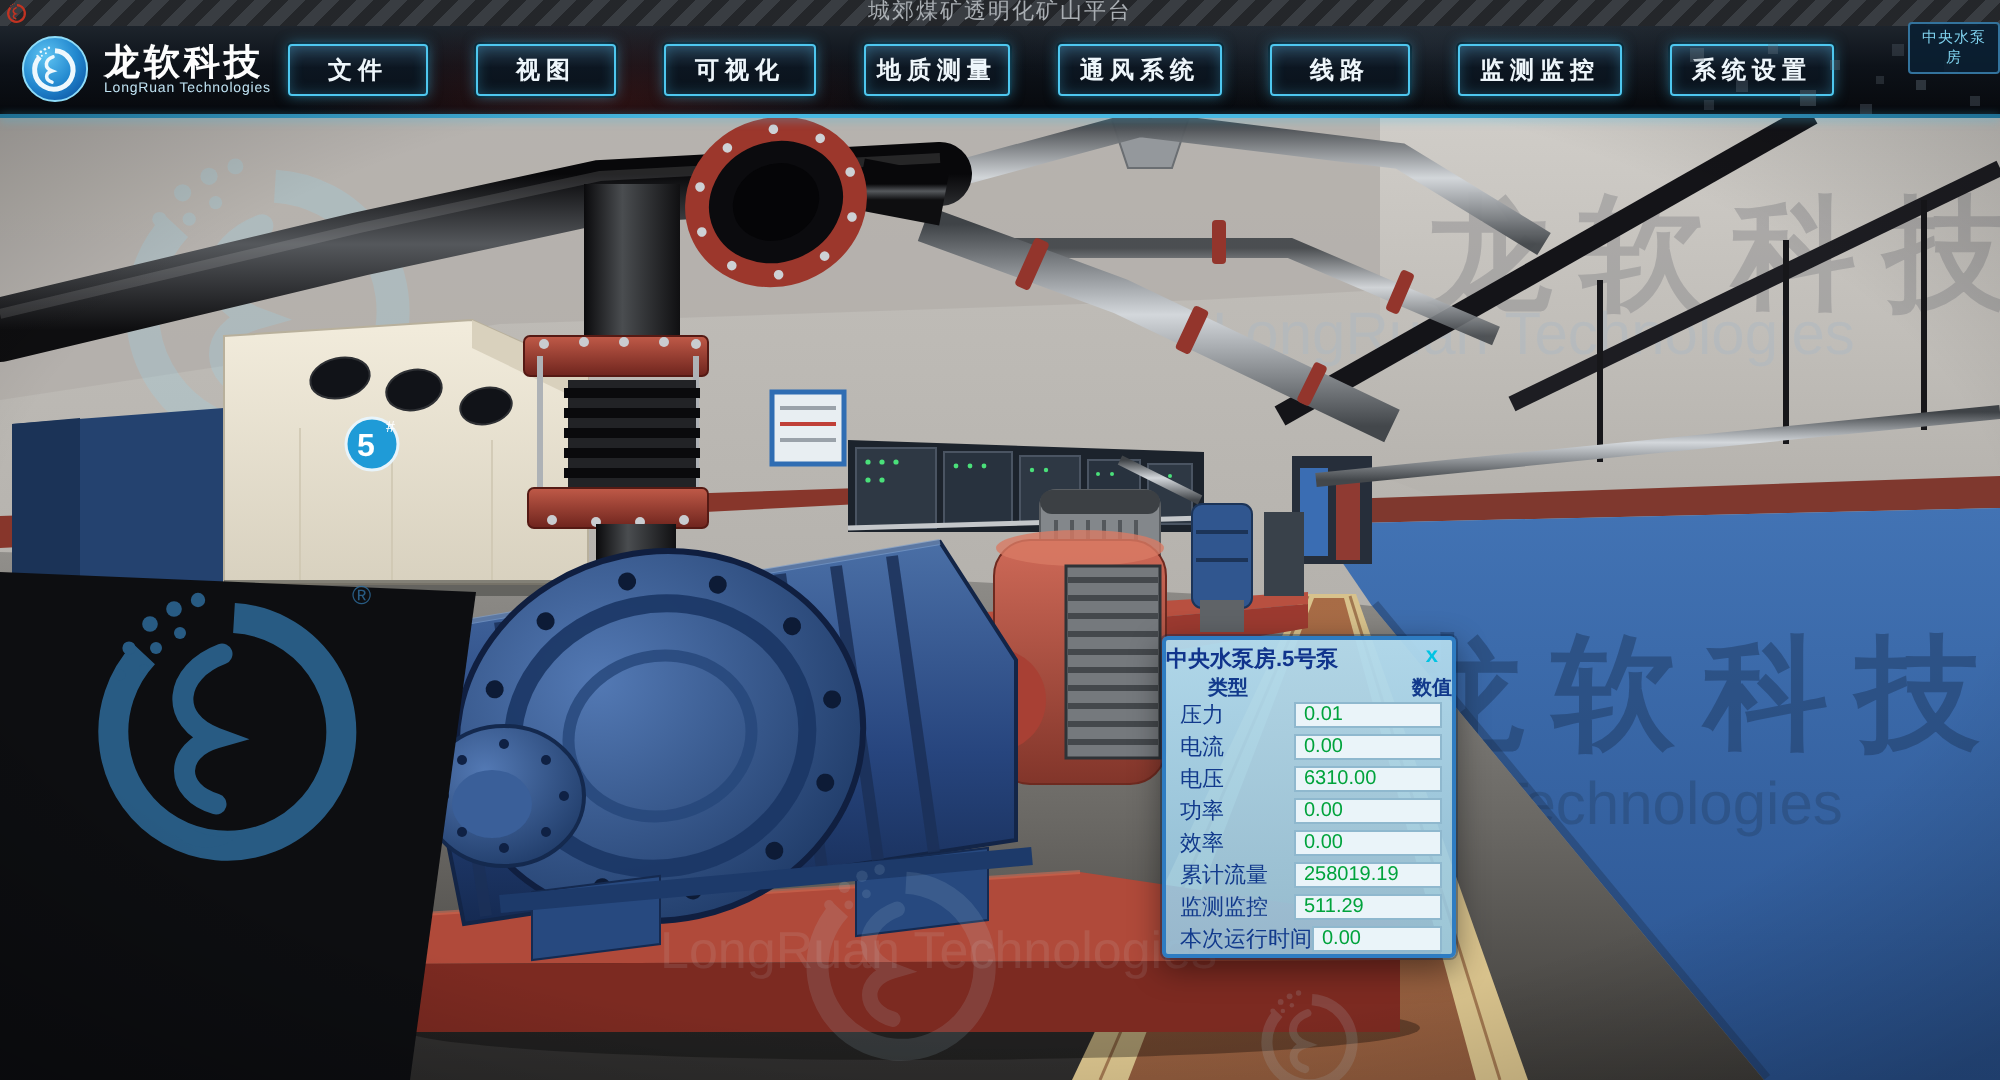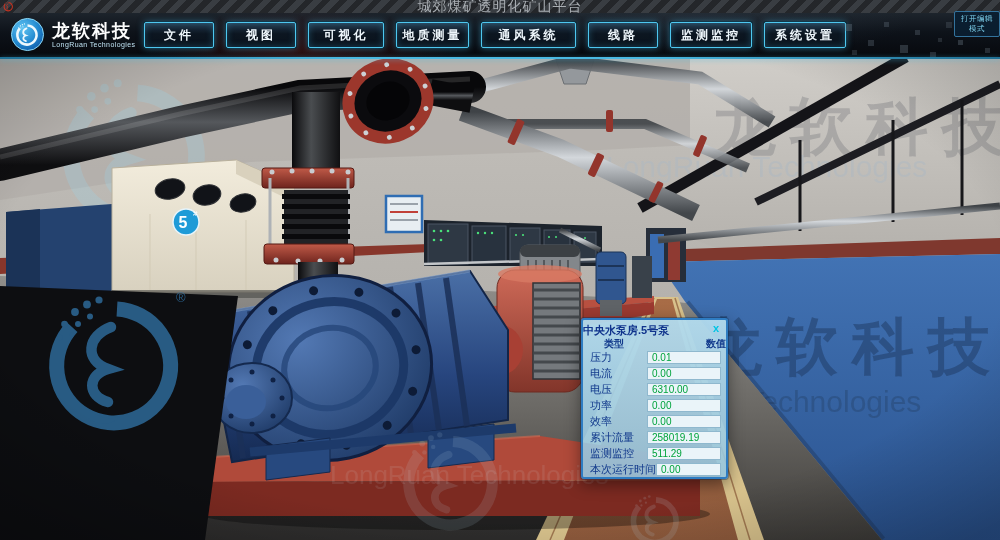--- a/index.html
+++ b/index.html
@@ -4,35 +4,35 @@
 <style>
   html,body{margin:0;padding:0;background:#000;}
   body{width:1000px;height:540px;position:relative;overflow:hidden;
        font-family:"Liberation Sans","DejaVu Sans",sans-serif;}
   
   .titlebar{position:absolute;left:0;top:0;width:1000px;height:13px;z-index:20;
     background:#33373c;
     background-image:repeating-linear-gradient(135deg,rgba(0,0,0,.3) 0 6px,rgba(255,255,255,.03) 6px 12px);}
   .tb-icon{position:absolute;left:3px;top:1px;width:11px;height:11px;}
   .tb-title{position:absolute;left:0;right:0;top:0;height:13px;line-height:13px;
-    text-align:center;font-size:14px;color:#a9aeb3;letter-spacing:1px;}
+    text-align:center;font-size:11px;color:#a9aeb3;letter-spacing:1px;}
   
   .menubar{position:absolute;left:0;top:13px;width:1000px;height:44px;z-index:20;
     background:linear-gradient(180deg,#1d242c,#0d1219 45%,#07090d);}
   .menubar::after{content:"";position:absolute;left:0;bottom:-2px;width:100%;height:2px;
     background:linear-gradient(90deg,#1f6f93,#49b9e2 35%,#49b9e2 65%,#1f6f93);
     box-shadow:0 1px 5px rgba(70,190,235,.6);}
   .menubar::before{content:"";position:absolute;inset:0;
     background:radial-gradient(220px 60px at 30% 85%,rgba(140,35,28,.28),transparent 70%),
                radial-gradient(300px 50px at 70% 20%,rgba(90,110,130,.15),transparent 70%);}
   .logo{position:absolute;left:10px;top:4px;display:flex;align-items:center;gap:7px;}
   .logo-disc{width:35px;height:35px;}
   .logo-name{font-size:18px;font-weight:bold;color:#fdfdfd;letter-spacing:2px;line-height:19px;}
   .logo-sub{font-size:7px;color:#bfe2f2;letter-spacing:.4px;}
-  .menu{position:absolute;left:144px;top:9px;display:flex;gap:12px;}
+  .menu{position:absolute;left:144px;top:9px;display:flex;gap:24px;}
   .mbtn{height:26px;border:1px solid #4ec7ef;border-radius:2px;cursor:pointer;
     background:linear-gradient(180deg,#24394c,#0c1621 45%,#0a121b);
     box-shadow:0 0 7px rgba(70,190,235,.5),inset 0 0 7px rgba(70,190,235,.3),0 0 0 1px #03141d;
     color:#eef6fb;font-size:12px;font-weight:bold;letter-spacing:3px;
     font-family:"Liberation Sans",sans-serif;
     display:flex;align-items:center;justify-content:center;padding:0;}
   .sq{position:absolute;background:#6e7a88;}
   .edit-mode{position:absolute;left:954px;top:11px;z-index:40;cursor:pointer;
     background:rgba(10,31,50,.9);border:1px solid #33739d;border-radius:2px;
     color:#7fd2ee;font-size:7.5px;padding:2px 3px;letter-spacing:.5px;
@@ -470,40 +470,40 @@
     <div>
       <div class="logo-name">龙软科技</div>
       <div class="logo-sub">LongRuan Technologies</div>
     </div>
   </div>
   <div class="menu">
     <button class="mbtn" style="width:70px">文件</button>
     <button class="mbtn" style="width:70px">视图</button>
     <button class="mbtn" style="width:76px">可视化</button>
     <button class="mbtn" style="width:73px">地质测量</button>
-    <button class="mbtn" style="width:95px">通风系统</button>
+    <button class="mbtn" style="width:82px">通风系统</button>
     <button class="mbtn" style="width:70px">线路</button>
     <button class="mbtn" style="width:82px">监测监控</button>
     <button class="mbtn" style="width:82px">系统设置</button>
   </div>
   <div class="sq" style="left:845px;top:11px;width:7px;height:7px;opacity:.35"></div>
   <div class="sq" style="left:868px;top:27px;width:6px;height:6px;opacity:.3"></div>
   <div class="sq" style="left:852px;top:37px;width:5px;height:5px;opacity:.25"></div>
   <div class="sq" style="left:884px;top:9px;width:5px;height:5px;opacity:.3"></div>
   <div class="sq" style="left:900px;top:32px;width:8px;height:8px;opacity:.35"></div>
   <div class="sq" style="left:915px;top:17px;width:5px;height:5px;opacity:.3"></div>
   <div class="sq" style="left:930px;top:39px;width:6px;height:6px;opacity:.3"></div>
   <div class="sq" style="left:946px;top:9px;width:6px;height:6px;opacity:.25"></div>
   <div class="sq" style="left:958px;top:27px;width:5px;height:5px;opacity:.35"></div>
   <div class="sq" style="left:972px;top:17px;width:7px;height:7px;opacity:.3"></div>
   <div class="sq" style="left:985px;top:35px;width:5px;height:5px;opacity:.3"></div>
   <div class="sq" style="left:938px;top:25px;width:4px;height:4px;opacity:.25"></div>
 </div>
 
-<button class="edit-mode">打开编辑模式</button>
+<button class="edit-mode">中央水泵房</button>
 
 <div class="panel">
   <div class="panel-title-row">
     <span class="panel-title">中央水泵房.5号泵</span>
     <span class="panel-close">x</span>
   </div>
   <div class="panel-cols">
     <span class="col-type">类型</span>
     <span class="col-value">数值</span>
   </div>

